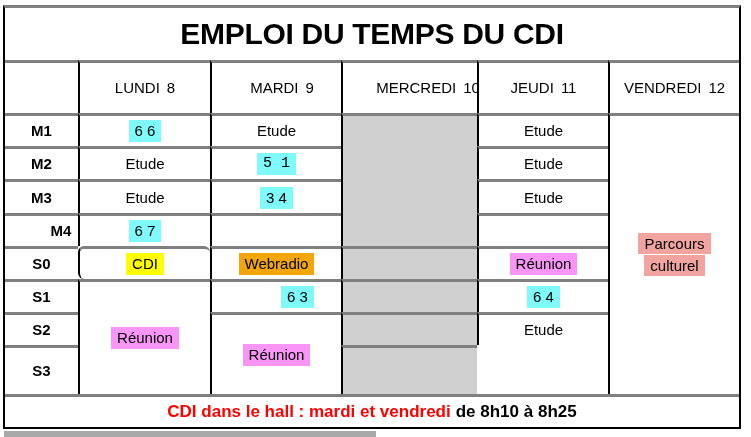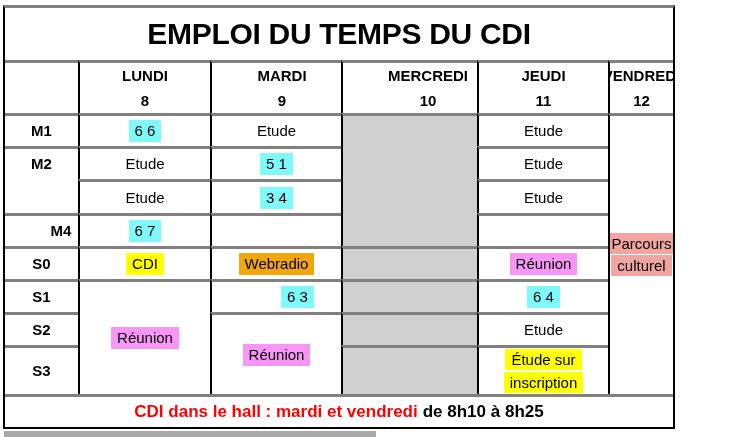--- a/index.html
+++ b/index.html
@@ -8,21 +8,21 @@
     --line_gray:#808080; --line_black:#000000; --note_red:#FF0000;
   }
   *{box-sizing:border-box;}
   html,body{margin:0;padding:0;}
   body{
     width:751px;height:437px;overflow:hidden;background:#ffffff;
     font-family:"Liberation Sans", sans-serif;color:#000;
     position:relative;
   }
   .timetable{
-    position:absolute;left:3px;top:5px;width:672px;height:424px;
+    position:absolute;left:3px;top:5px;width:738px;height:424px;
     border-top:3px solid var(--line_gray);
     border-left:2px solid var(--line_black);
     border-right:2px solid var(--line_black);
     border-bottom:2px solid var(--line_black);
     display:grid;
     grid-template-columns:73px 132px 131px 136px 131px 1fr;
     grid-template-rows:52px 53px 33px 33px 34px 33px 33px 33px 33px 49px 1fr;
     background:#fff;
   }
   .cell{
@@ -31,21 +31,21 @@
     display:flex;align-items:center;justify-content:center;
     font-size:15px;line-height:1.2;text-align:center;
     overflow:hidden;
   }
   .no-bt{border-top:none;}
   .no-bl{border-left:none;}
   .title-cell{
     grid-area:1 / 1 / 2 / 7;
     font-size:30px;font-weight:800;letter-spacing:-0.3px;
   }
-  .header-cell{flex-direction:column;gap:7px;font-weight:700;}
+  .header-cell{flex-direction:row;gap:7px;font-weight:400;}
   .label-cell{font-weight:700;}
   .closed{background:var(--closed_gray);}
   .hl{
     padding:2px 6px;
     -webkit-box-decoration-break:clone;box-decoration-break:clone;
   }
   .hl-cyan{background:var(--hl_cyan);}
   .hl-yellow{background:var(--hl_yellow);}
   .hl-orange{background:var(--hl_orange);}
   .hl-pink{background:var(--hl_pink);}
@@ -83,49 +83,50 @@
     <span>JEUDI</span>
     <span>11</span>
   </div>
   <div class="cell header-cell" style="grid-area:2/6/3/7;">
     <span>VENDREDI</span>
     <span>12</span>
   </div>
 
   <div class="cell label-cell no-bl" style="grid-area:3/1/4/2;">M1</div>
   <div class="cell label-cell no-bl" style="grid-area:4/1/5/2;">M2</div>
+  <div class="cell label-cell no-bl" style="grid-area:5/1/6/2;">M3</div>
   <div class="cell label-cell no-bl" style="grid-area:6/1/7/2;padding-left:39px;">M4</div>
   <div class="cell label-cell no-bl" style="grid-area:7/1/8/2;">S0</div>
   <div class="cell label-cell no-bl" style="grid-area:8/1/9/2;">S1</div>
   <div class="cell label-cell no-bl" style="grid-area:9/1/10/2;">S2</div>
   <div class="cell label-cell no-bl" style="grid-area:10/1/11/2;">S3</div>
 
   <div class="cell" style="grid-area:3/2/4/3;">
     <span class="hl hl-cyan">6 6</span>
   </div>
   <div class="cell" style="grid-area:4/2/5/3;">
     <span>Etude</span>
   </div>
   <div class="cell" style="grid-area:5/2/6/3;">
     <span>Etude</span>
   </div>
   <div class="cell" style="grid-area:6/2/7/3;">
     <span class="hl hl-cyan">6 7</span>
   </div>
-  <div class="cell" style="grid-area:7/2/8/3;">
+  <div class="cell" style="grid-area:7/2/8/3;border-radius:6px;">
     <span class="hl hl-yellow">CDI</span>
   </div>
   <div class="cell" style="grid-area:8/2/11/3;">
     <span class="hl hl-pink">Réunion</span>
   </div>
 
   <div class="cell" style="grid-area:3/3/4/4;">
     <span>Etude</span>
   </div>
-  <div class="cell" style="grid-area:4/3/5/4;">
+  <div class="cell" style="grid-area:4/3/5/4;font-family:Liberation Mono, monospace;">
     <span class="hl hl-cyan">5 1</span>
   </div>
   <div class="cell" style="grid-area:5/3/6/4;">
     <span class="hl hl-cyan">3 4</span>
   </div>
   <div class="cell" style="grid-area:6/3/7/4;"></div>
   <div class="cell" style="grid-area:7/3/8/4;">
     <span class="hl hl-orange">Webradio</span>
   </div>
   <div class="cell" style="grid-area:8/3/9/4;padding-left:42px;">
@@ -153,25 +154,20 @@
   <div class="cell" style="grid-area:6/5/7/6;"></div>
   <div class="cell" style="grid-area:7/5/8/6;">
     <span class="hl hl-pink">Réunion</span>
   </div>
   <div class="cell" style="grid-area:8/5/9/6;">
     <span class="hl hl-cyan">6 4</span>
   </div>
   <div class="cell" style="grid-area:9/5/10/6;">
     <span>Etude</span>
   </div>
-  <div class="cell" style="grid-area:10/5/11/6;">
-    <div class="wrap-mid">
-      <span class="hl hl-yellow">Étude sur inscription</span>
-    </div>
-  </div>
 
   <div class="cell" style="grid-area:3/6/11/7;">
     <div class="wrap-narrow">
       <span class="hl hl-salmon">Parcours culturel</span>
     </div>
   </div>
 
   <div class="cell note-cell no-bl">
     <span class="note-red">CDI dans le hall : mardi et vendredi</span>
     <span>de 8h10 à 8h25</span>

